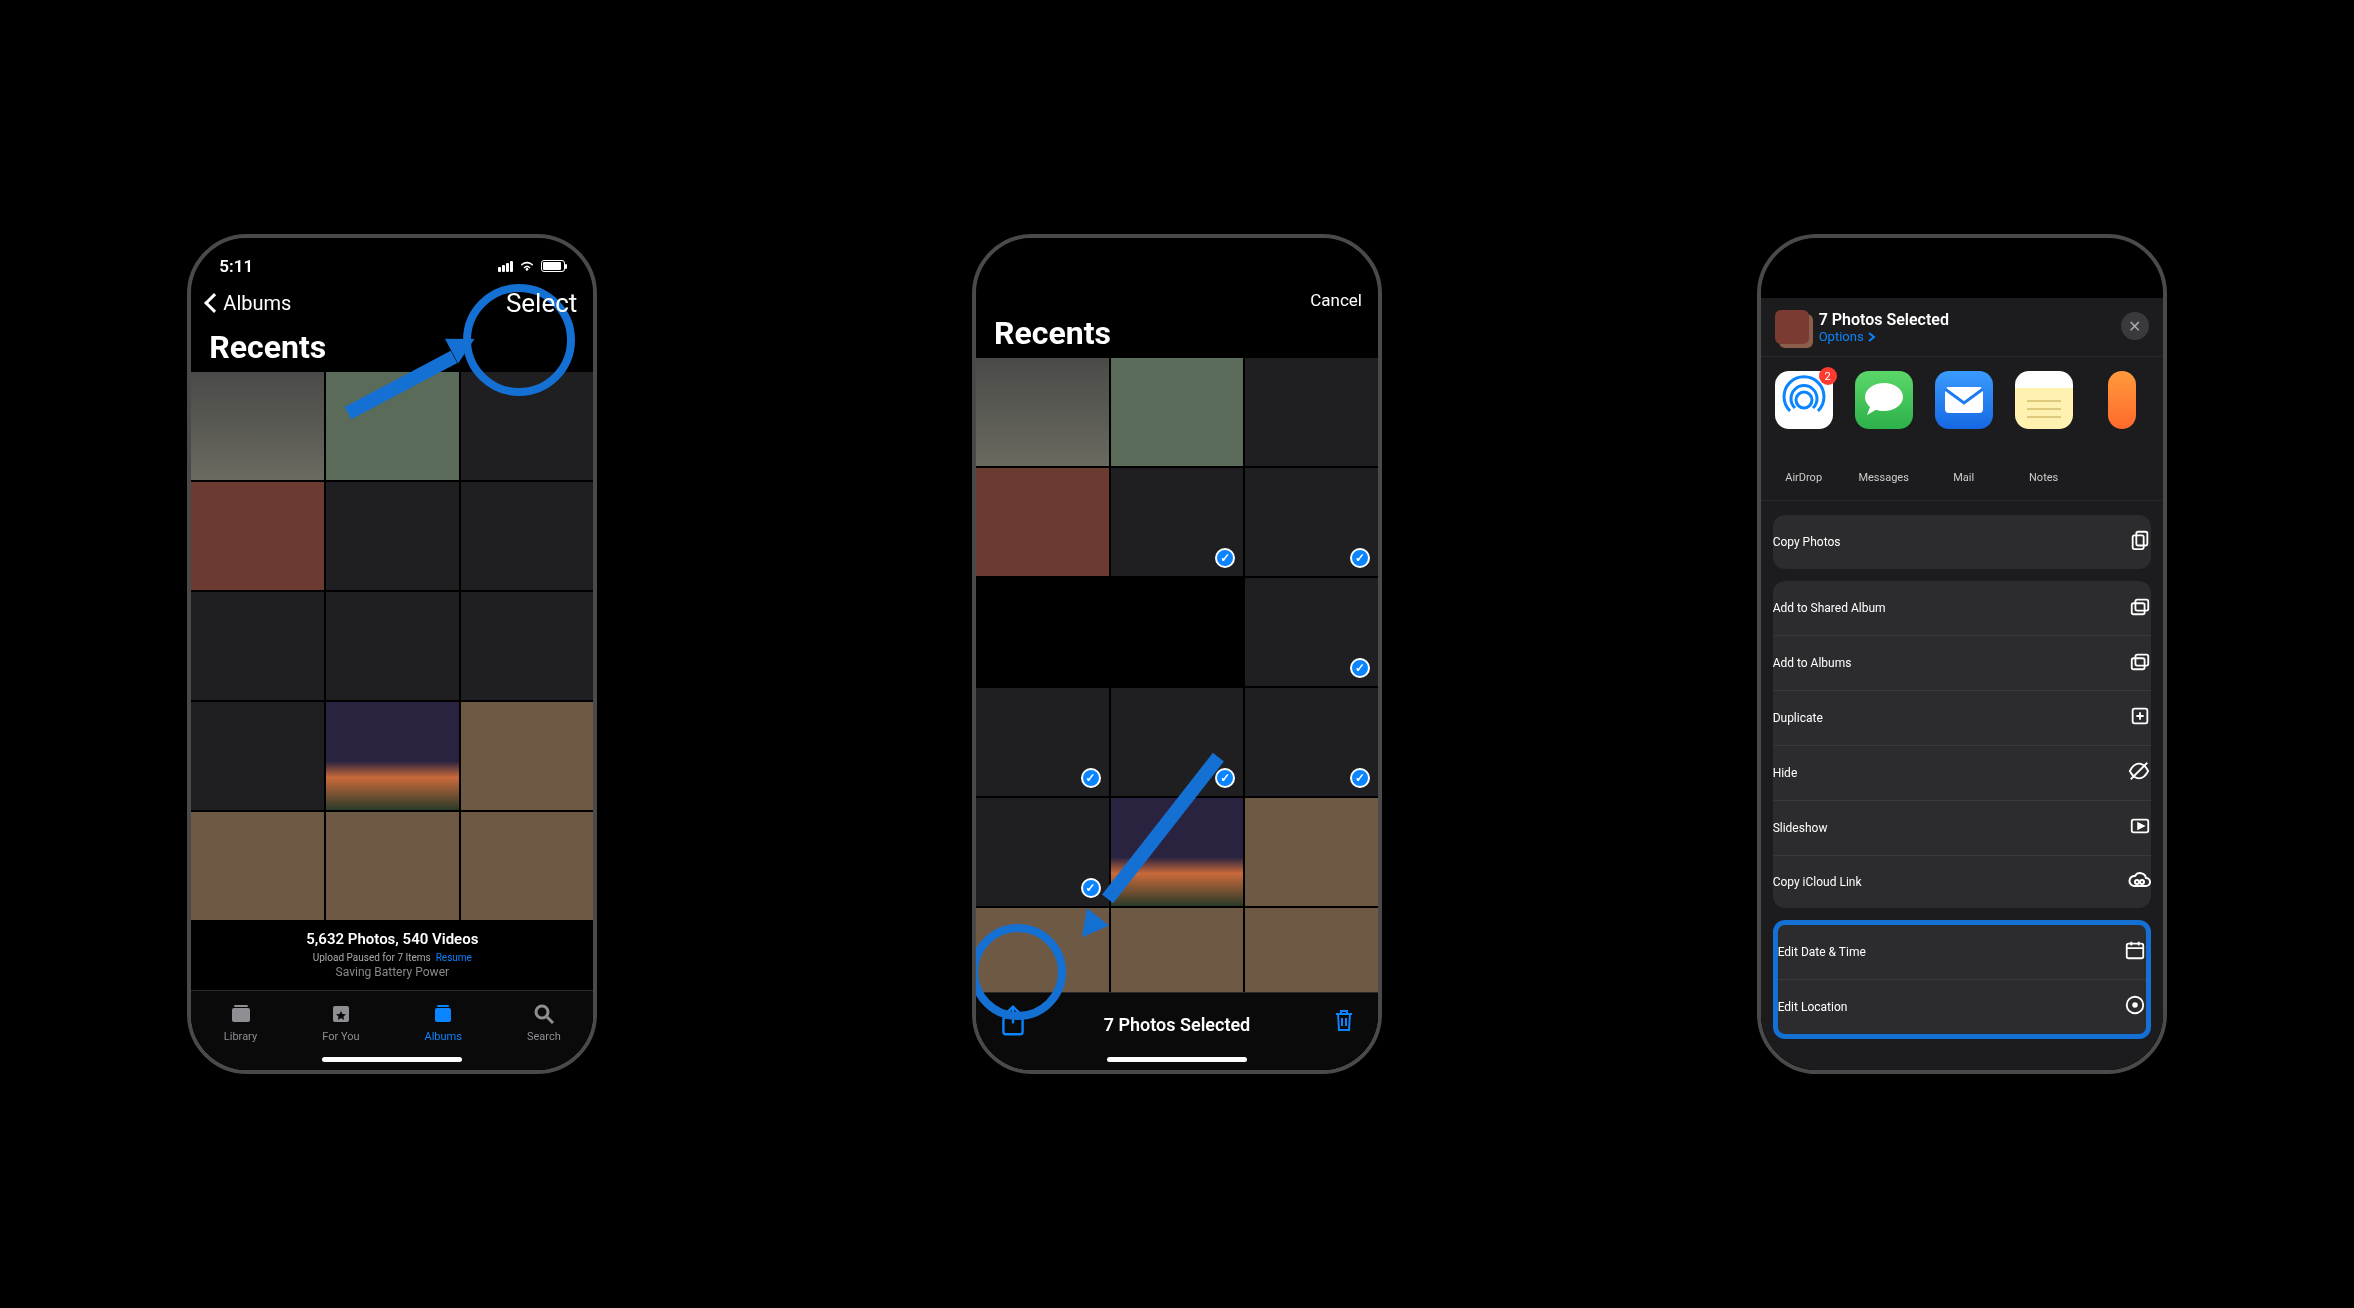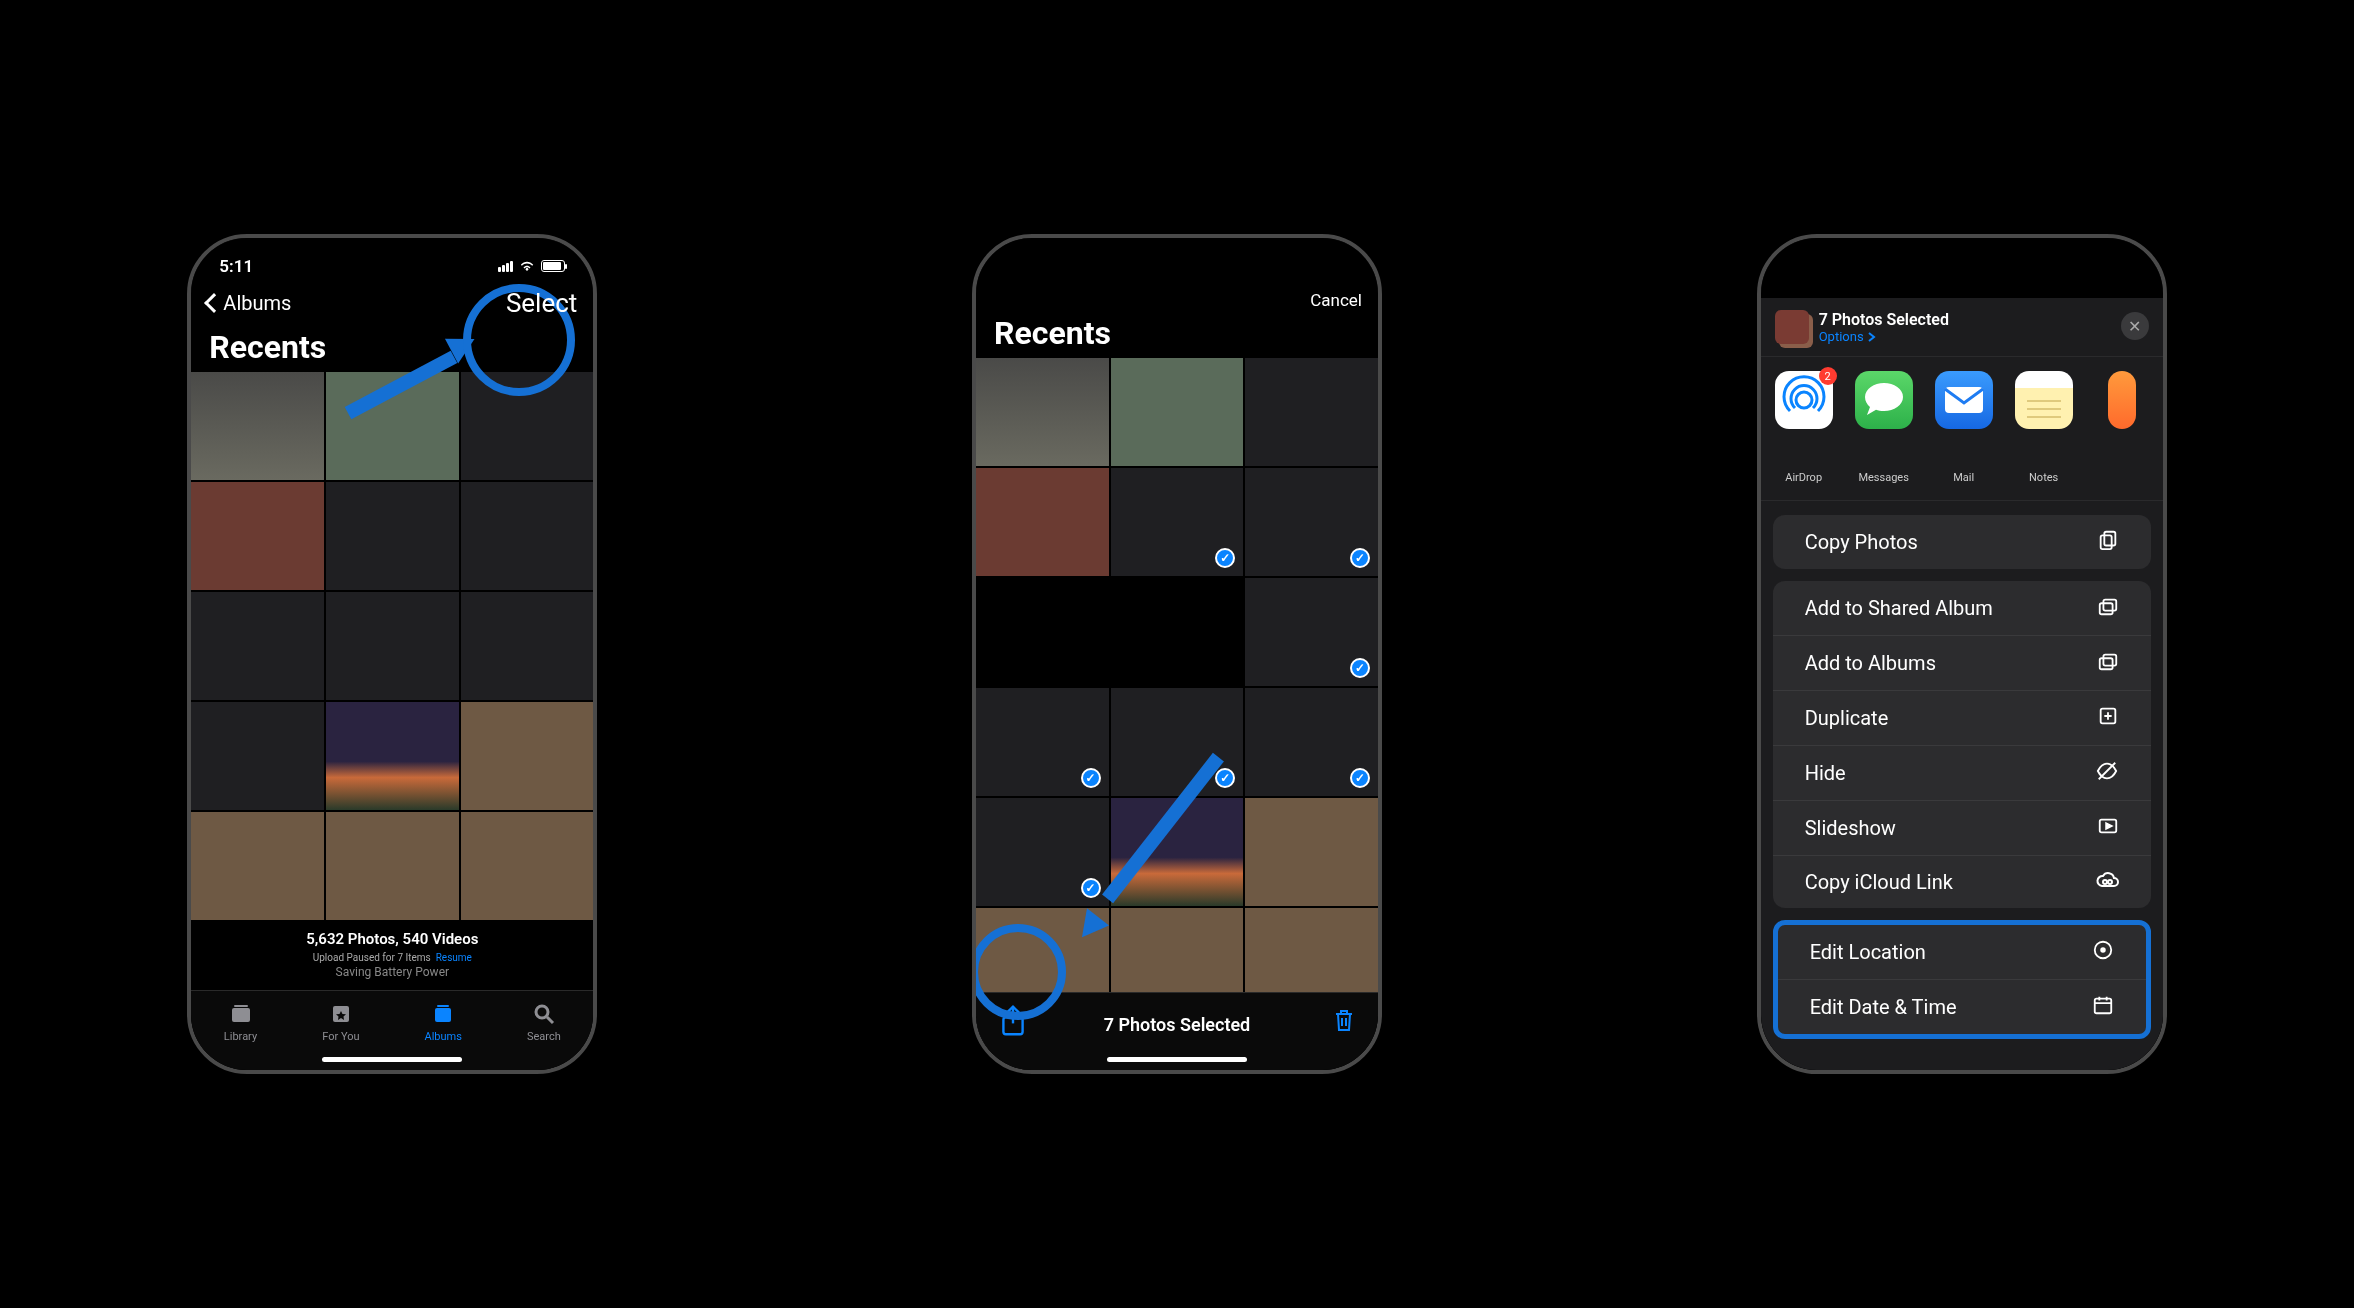--- a/index.html
+++ b/index.html
@@ -126,21 +126,21 @@
   .sheet-title { color:#fff; font-size:16px; font-weight:600;}
   .sheet-sub { color:#0a84ff; font-size:13px; display:flex; align-items:center; gap:4px;}
   .close-x { position:absolute; right:14px; top:14px; width:28px; height:28px; background:#3a3a3c; border-radius:50%; color:#aaa; display:flex; align-items:center; justify-content:center; font-size:16px;}
   .apps-row { display:flex; gap:22px; padding:14px 14px 16px; border-top:1px solid #2a2a2c; border-bottom:1px solid #2a2a2c; overflow:hidden;}
   .app { display:flex; flex-direction:column; align-items:center; gap:6px; width:58px;}
   .app-icon { width:58px; height:58px; border-radius:14px; position:relative;}
   .app-label { color:#ccc; font-size:11px; text-align:center;margin-top:36px; }
   .badge { position:absolute; right:-4px; top:-4px; background:#ff3b30; color:#fff; font-size:11px; min-width:18px; height:18px; border-radius:9px; display:flex; align-items:center; justify-content:center; padding:0 4px;}
   .actions { padding:14px 12px 0; display:flex; flex-direction:column; gap:12px;}
   .action-group { background:#2c2c2e; border-radius:12px; overflow:hidden;}
-  .action-item { display:flex; justify-content:space-between; align-items:center; padding:14px 32px; color:#fff; font-size:20px; border-bottom:1px solid #3a3a3c;gap:36px;}
+  .action-item { display:flex; justify-content:space-between; align-items:center; padding:14px 0; color:#fff; font-size:12px; border-bottom:1px solid #3a3a3c;gap:36px;}
   .action-item:last-child { border-bottom:none; }
   .action-icon { color:#eee; font-size:18px; }
   .hilite { border:5px solid #1570d4; border-radius:12px; }
 </style>
 </head>
 <body>
 
 <div class="phone">
   <div class="notch"></div>
   <div class="screen">
@@ -428,34 +428,34 @@
                   <path d="M7 16 A5 5 0 1 1 8 6 A6 6 0 0 1 19 8 A4 4 0 1 1 19 16 Z"></path>
                   <circle cx="10" cy="12" r="2"></circle>
                   <circle cx="15" cy="12" r="2"></circle>
                   <line x1="12" y1="12" x2="13" y2="12"></line>
                 </svg></span>
             </div>
         </div>
 
         <div class="action-group hilite">
           <div class="action-item">
-              <span>Edit Location</span>
-              <span class="action-icon"><svg width="22" height="22" viewBox="0 0 24 24" fill="none" stroke="#fff" stroke-width="2">
-                  <circle cx="12" cy="12" r="9"></circle>
-                  <circle cx="12" cy="12" r="2" fill="#fff"></circle>
-                </svg></span>
-            </div>
-          <div class="action-item">
               <span>Edit Date &amp; Time</span>
               <span class="action-icon"><svg width="22" height="22" viewBox="0 0 24 24" fill="none" stroke="#fff" stroke-width="2">
                   <rect x="3" y="5" width="18" height="16" rx="2"></rect>
                   <line x1="3" y1="10" x2="21" y2="10"></line>
                   <line x1="8" y1="3" x2="8" y2="7"></line>
                   <line x1="16" y1="3" x2="16" y2="7"></line>
                 </svg></span>
             </div>
+          <div class="action-item">
+              <span>Edit Location</span>
+              <span class="action-icon"><svg width="22" height="22" viewBox="0 0 24 24" fill="none" stroke="#fff" stroke-width="2">
+                  <circle cx="12" cy="12" r="9"></circle>
+                  <circle cx="12" cy="12" r="2" fill="#fff"></circle>
+                </svg></span>
+            </div>
         </div>
 
 
       </div>
     </div>
   </div>
 </div>
 
 </body></html>

